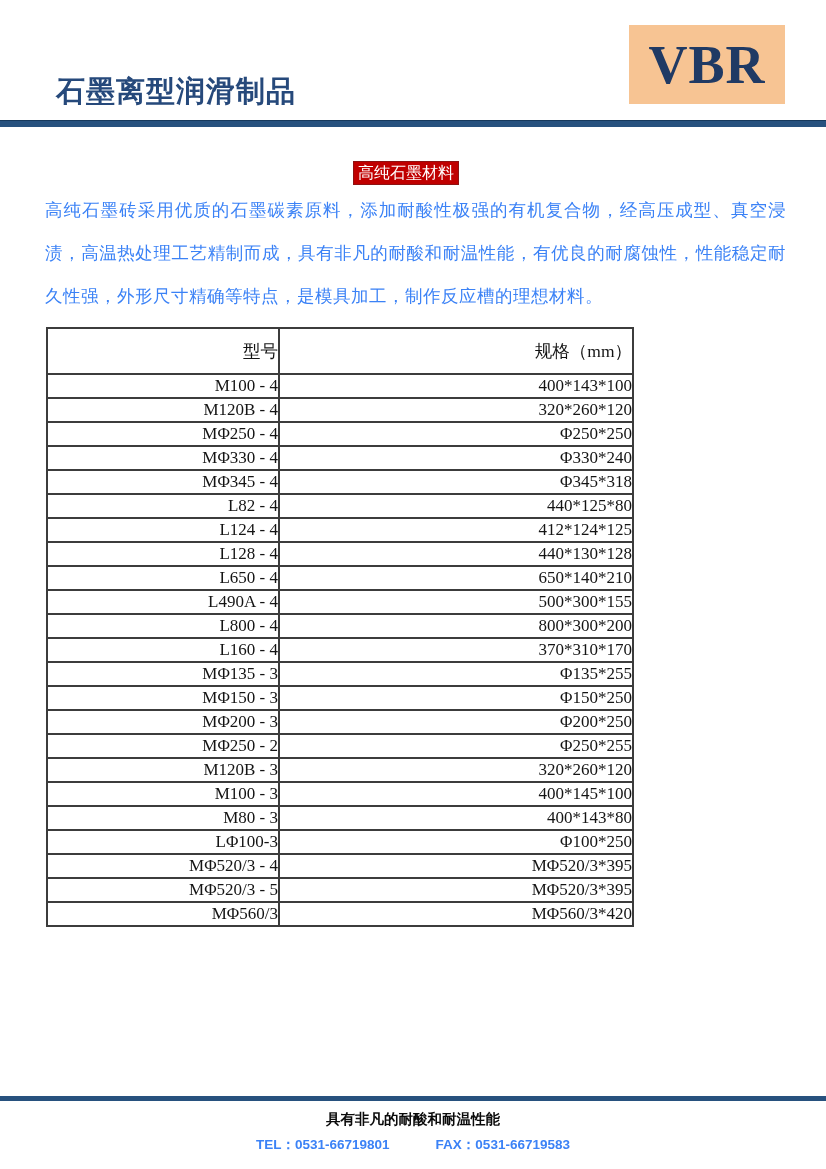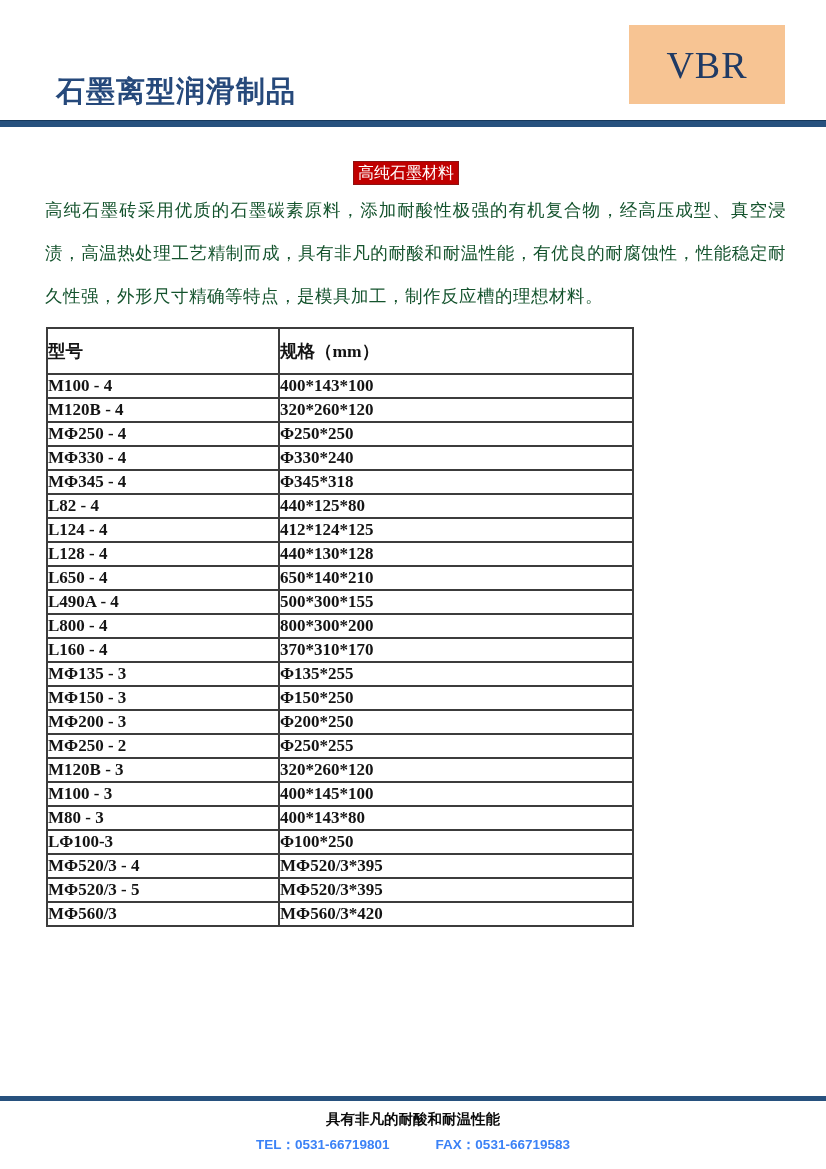--- a/index.html
+++ b/index.html
@@ -21,21 +21,21 @@
     text-align:center;
   }
   .logo-box {
     position:absolute; left:629px; top:25px;
     width:156px; height:79px;
     background:var(--logo-bg,#F7C493);
     display:flex; align-items:center; justify-content:center;
   }
   .logo-text {
     font-family:"Liberation Serif","DejaVu Serif",serif;
-    font-weight:normal; font-size:38px; letter-spacing:1px;
+    font-weight:bold; font-size:54px; letter-spacing:1px;
     color:var(--logo-text,#203A64);
     line-height:1;
   }
   .top-bar {
     position:absolute; left:0; top:120px;
     width:826px; height:7px;
     background:var(--accent-blue,#27517E);
     border-top:1px solid #17395C;
   }
   
@@ -47,42 +47,42 @@
     font-size:16px; line-height:22px;
     padding:0 4px;
     white-space:nowrap;
   }
   
   .intro {
     position:absolute; left:45px; top:189px;
     width:741px;
     font-size:17.5px; letter-spacing:0.5px;
     line-height:43px;
-    color:#14532d;
+    color:#3b82f6;
     text-align:justify;
     text-justify:inter-ideograph;
   }
   
   .table-wrap {
     position:absolute; left:46px; top:327px;
     width:592px; height:705px;
     overflow:hidden;
   }
   table.spec {
     width:586px;
     border-collapse:collapse;
     table-layout:fixed;
     font-size:17px;
     color:#141414;
   }
   table.spec th, table.spec td {
     border:2px solid var(--table-border,#3C3C3C);
-    text-align:left;
+    text-align:right;
     vertical-align:middle;
-    font-weight:bold;
+    font-weight:normal;
     padding:0;
   }
   table.spec th { height:46px; font-size:17.5px; }
   table.spec td { height:24px; }
   table.spec col.c1 { width:232px; }
   table.spec col.c2 { width:354px; }
   
   .footer-bar {
     position:absolute; left:0; top:1096px;
     width:826px; height:5px;

